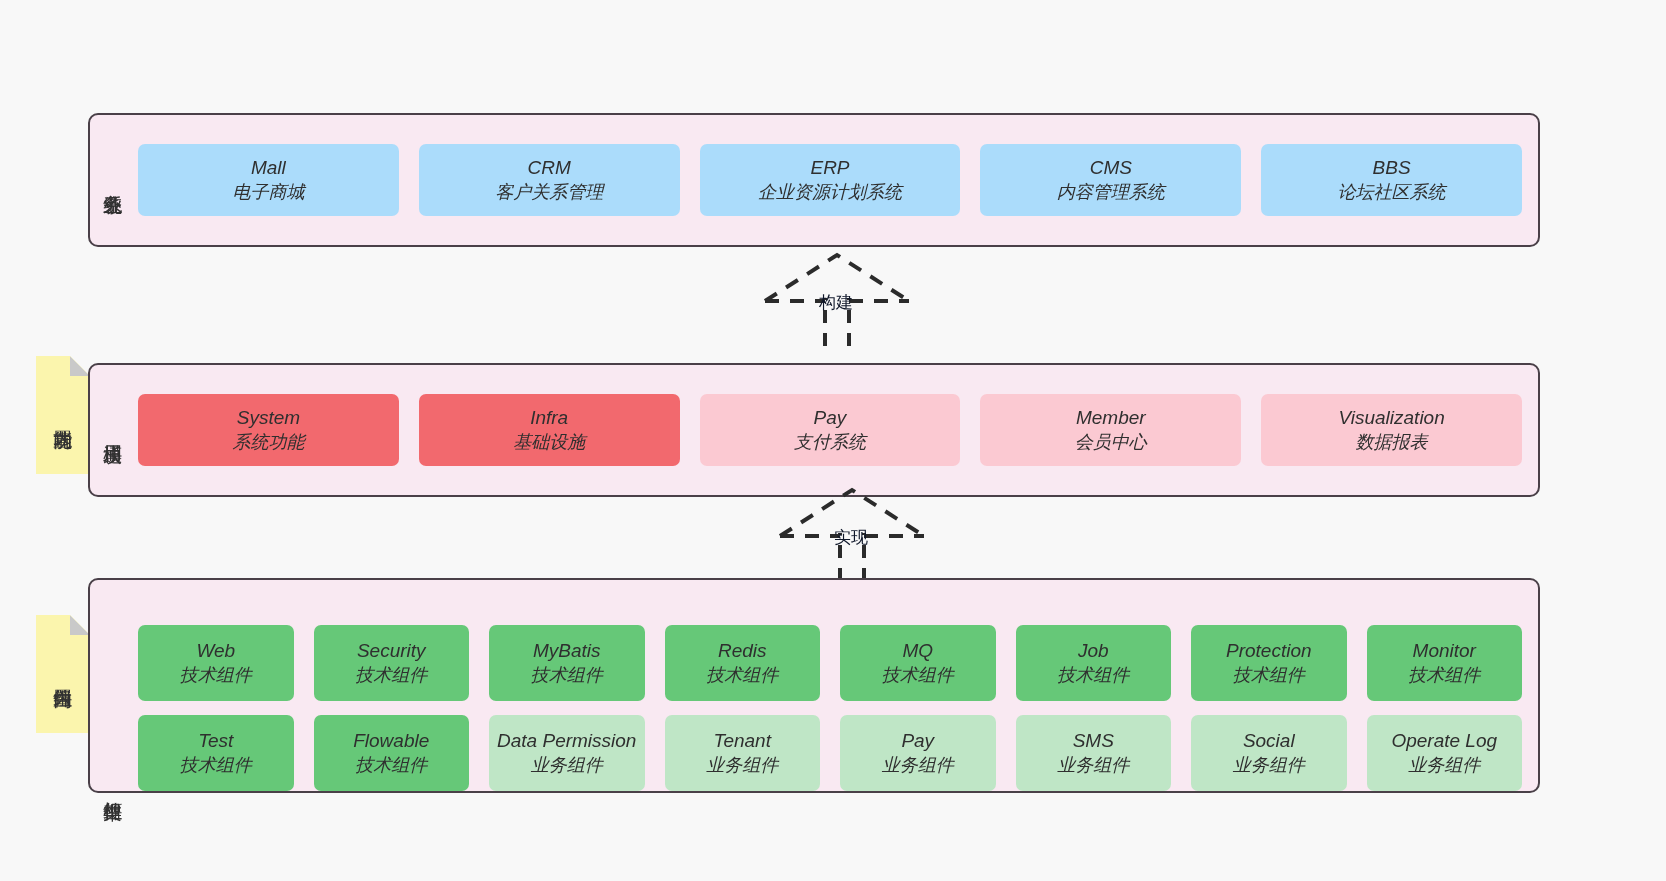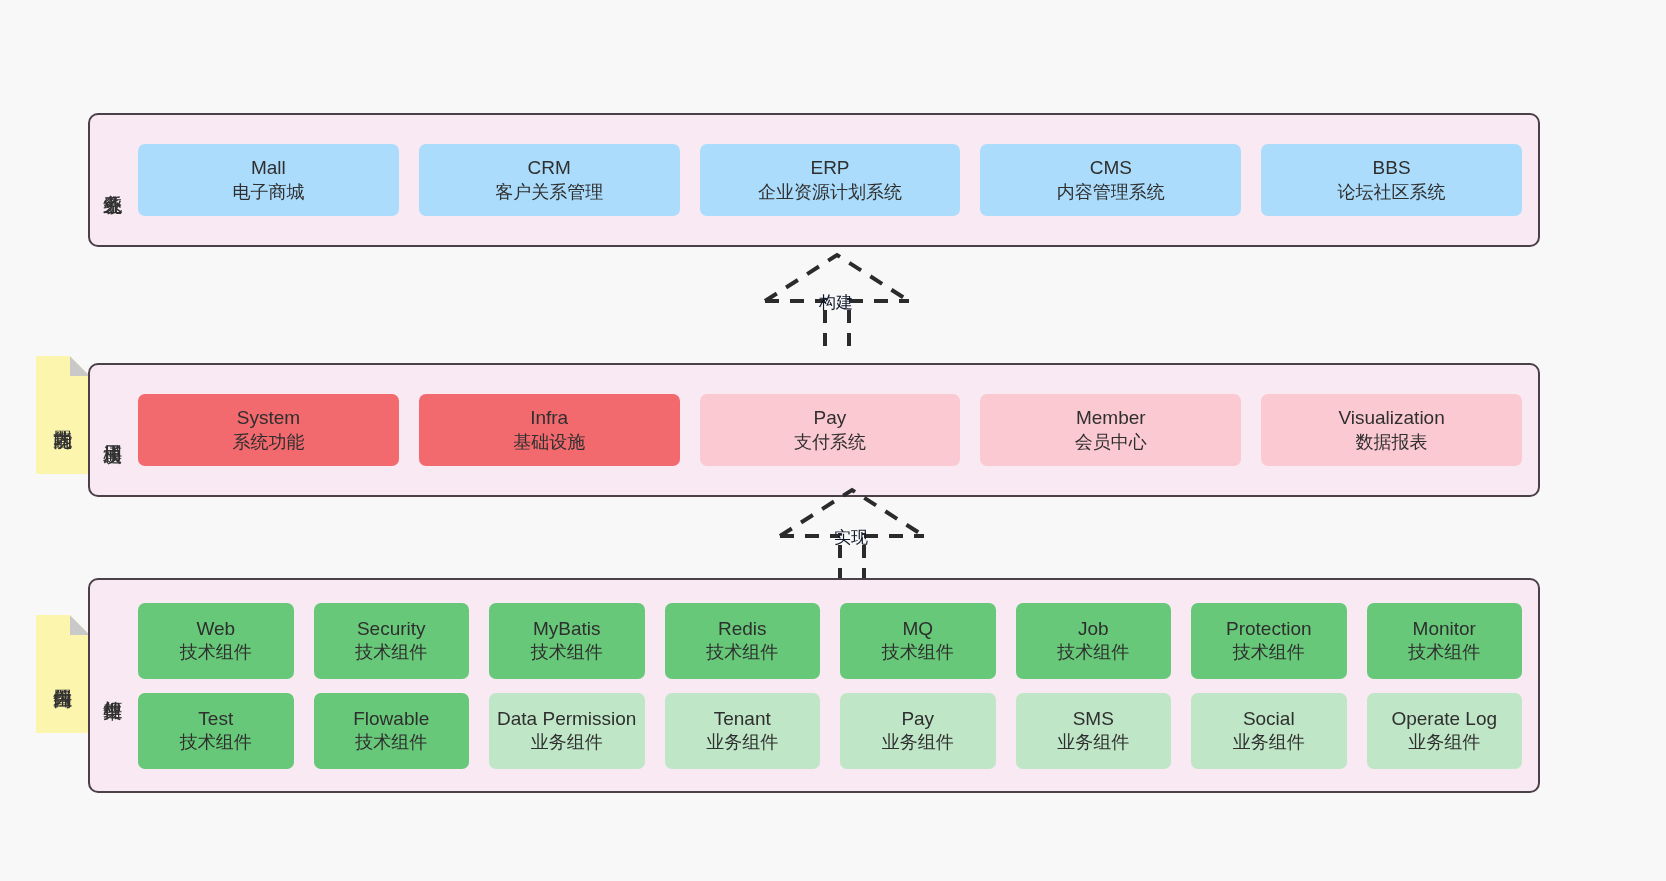--- a/index.html
+++ b/index.html
@@ -54,20 +54,21 @@
     flex-direction: column;
     justify-content: center;
     gap: 14px;
     padding: 0 16px 0 2px;
   }
 
   .card-row {
     display: flex;
     gap: 20px;
     align-items: stretch;
+    font-style: italic;
   }
 
   .card {
     flex: 1 1 0;
     box-sizing: border-box;
     border-radius: 7px;
     display: flex;
     flex-direction: column;
     align-items: center;
     justify-content: center;
@@ -86,21 +87,21 @@
   
   .c-blue       { background: #abdcfb; }
   .c-red        { background: #f2696e; }
   .c-pink       { background: #fbc9d2; }
   .c-green      { background: #66c878; }
   .c-greenlight { background: #bfe6c6; }
 
   
   #layer-business { left: 88px;  top: 113px; width: 1452px; height: 134px; }
   #layer-common   { left: 88px;  top: 347px; width: 1452px; height: 134px; margin-top: 16px; }
-  #layer-frame    { left: 88px;  top: 578px; width: 1452px; height: 215px; }
+  #layer-frame    { left: 88px;  top: 578px; width: 1452px; height: 215px; align-items: flex-end; }
 
   #layer-business .card { height: 72px; }
   #layer-common   .card { height: 72px; }
   #layer-frame    .card { height: 76px; }
 
   
   .sticky {
     position: absolute;
     width: 54px;
     background: #fbf5ad;

